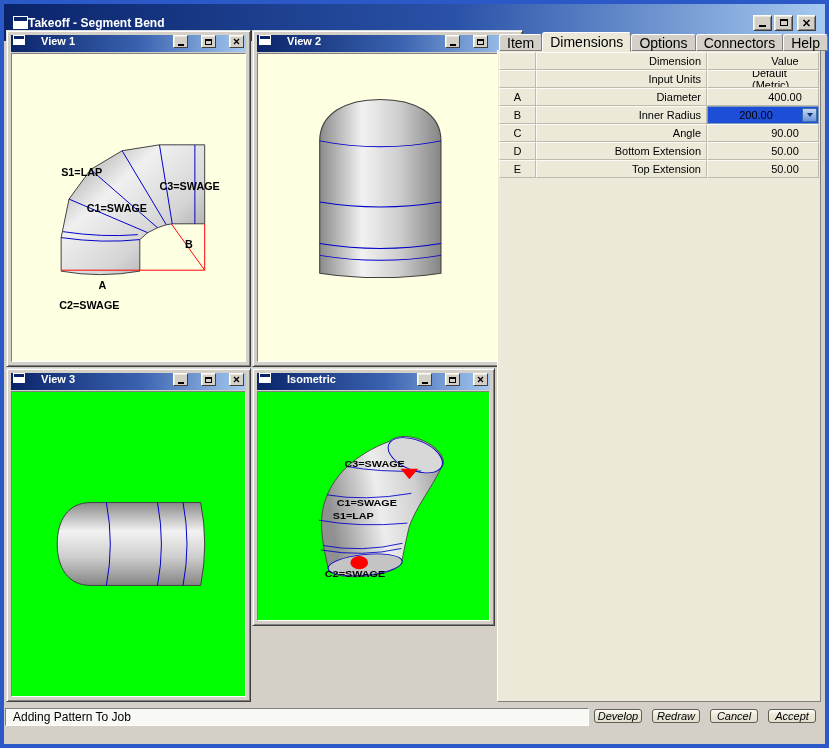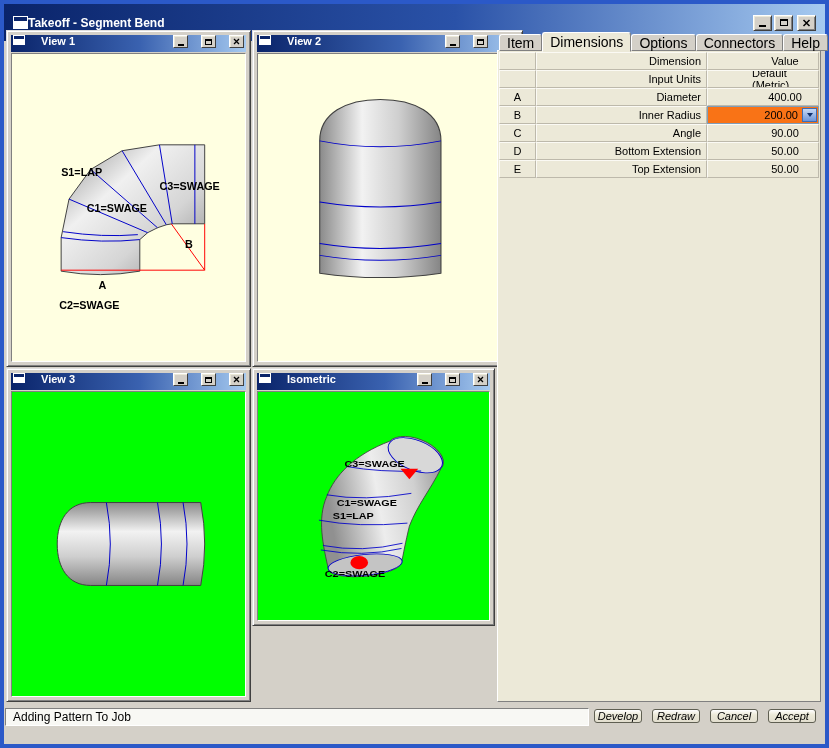--- a/index.html
+++ b/index.html
@@ -88,21 +88,21 @@
   .grid { position:absolute; left:1px; top:1px; display:grid; grid-template-columns:37px 171px 112px; }
   .cell {
     height:18px; background:#ECE9D8;
     border-top:1px solid #FBFAF4; border-left:1px solid #FBFAF4;
     border-right:1px solid #BDB9AB; border-bottom:1px solid #BDB9AB;
     font-size:11px; color:#000; display:flex; align-items:center; overflow:hidden;
   }
   .cell.key { justify-content:center; }
   .cell.dim { justify-content:flex-end; padding-right:5px; }
   .cell.val { justify-content:center;padding-left:44px; }
-  .cell.combo-cell { padding:6px; border:1px solid #7F9DB9; background:#f97316; position:relative; justify-content:flex-end; }
+  .cell.combo-cell { padding:6px; border:1px solid #7F9DB9; background:#1d4ed8; position:relative; justify-content:center; }
   .combo-text { font-size:11px; margin-right:14px; }
   .combo-btn {
     position:absolute; right:1px; top:1px; bottom:1px; width:15px;
     background:linear-gradient(#C6D8F4,#6E95D8);
     border:1px solid #3C6CB5;
     display:flex; align-items:center; justify-content:center;
   }
   .arrow-down { width:0; height:0; border-left:3px solid transparent; border-right:3px solid transparent; border-top:4px solid #10306E; }
   
   .status {

